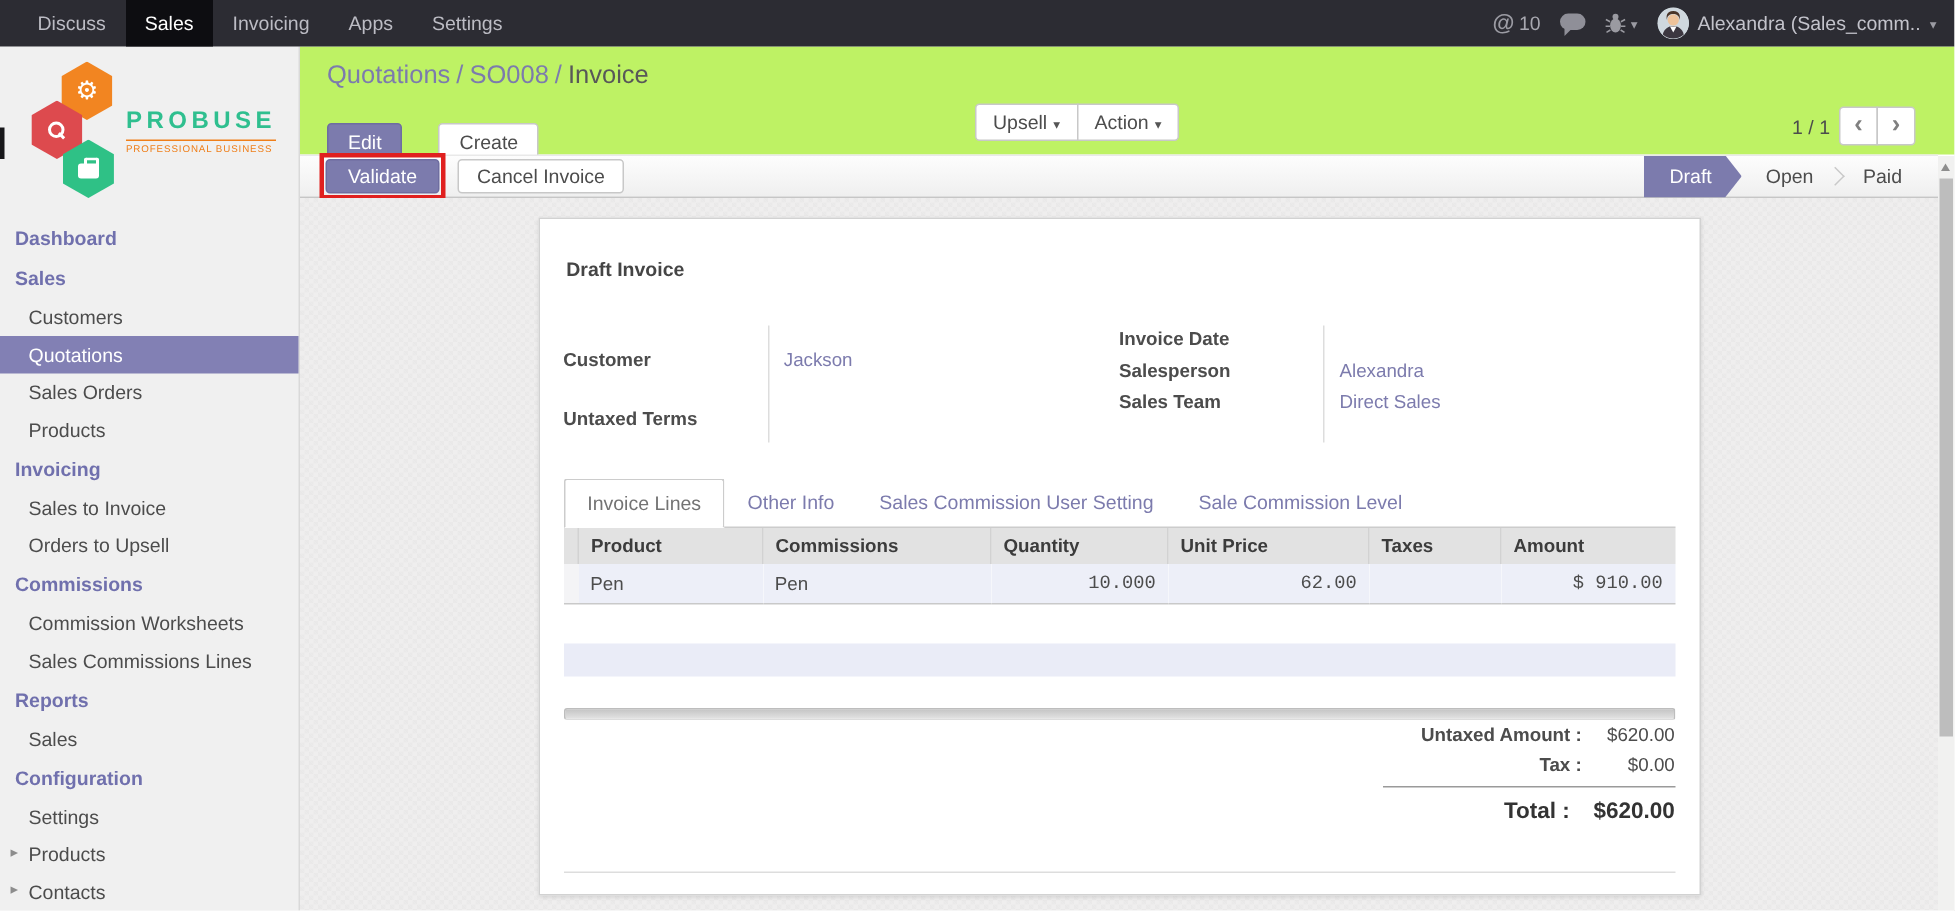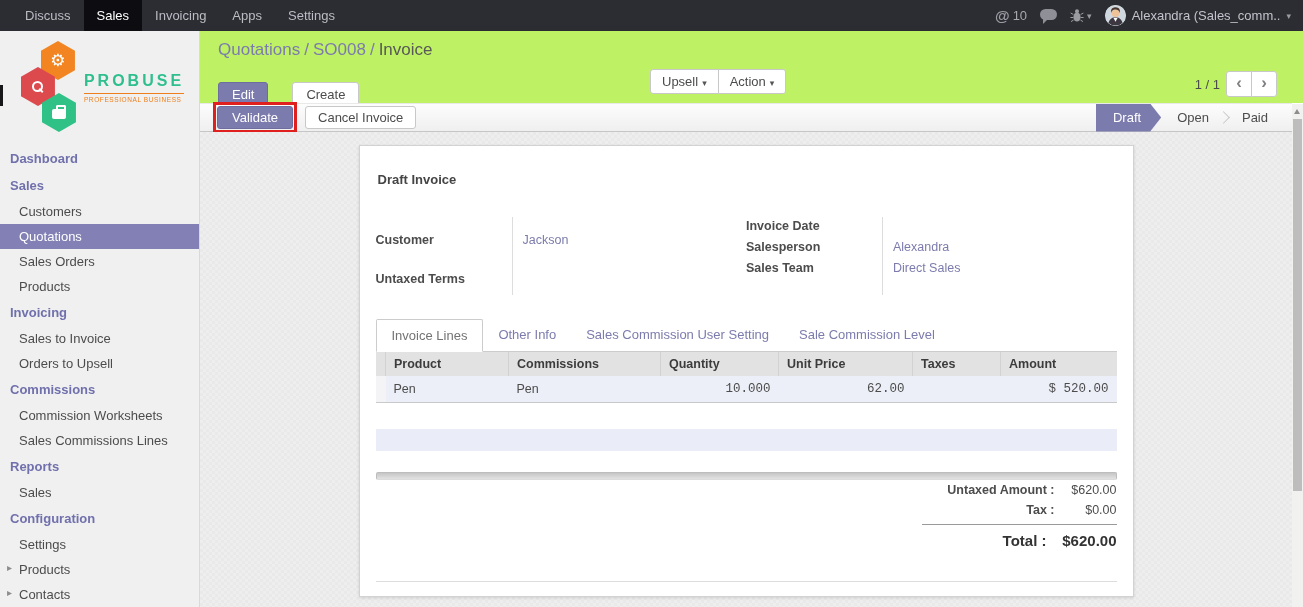--- a/index.html
+++ b/index.html
@@ -318,21 +318,21 @@
           </tr>
         </thead>
         <tbody>
           <tr>
             <td class="c-handle"></td>
             <td>Pen</td>
             <td>Pen</td>
             <td class="num">10.000</td>
             <td class="num">62.00</td>
             <td></td>
-            <td class="num">$ 520.00</td>
+            <td class="num">$ 910.00</td>
           </tr>
         </tbody>
       </table>
 
       <div class="empty-band"></div>
       <div class="hscroll"></div>
 
       <div class="totals">
         <div class="trow">
           <span class="tlabel">Untaxed Amount :</span>

